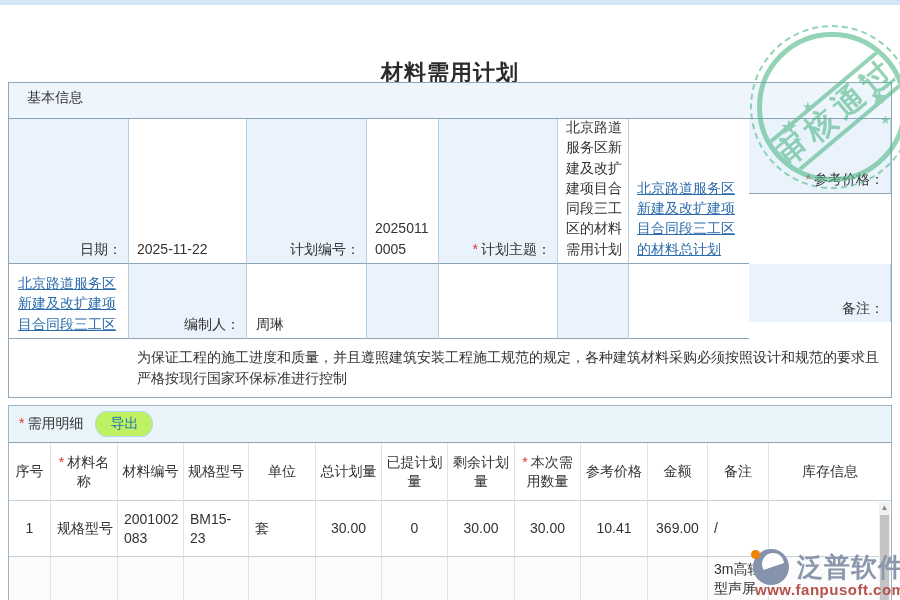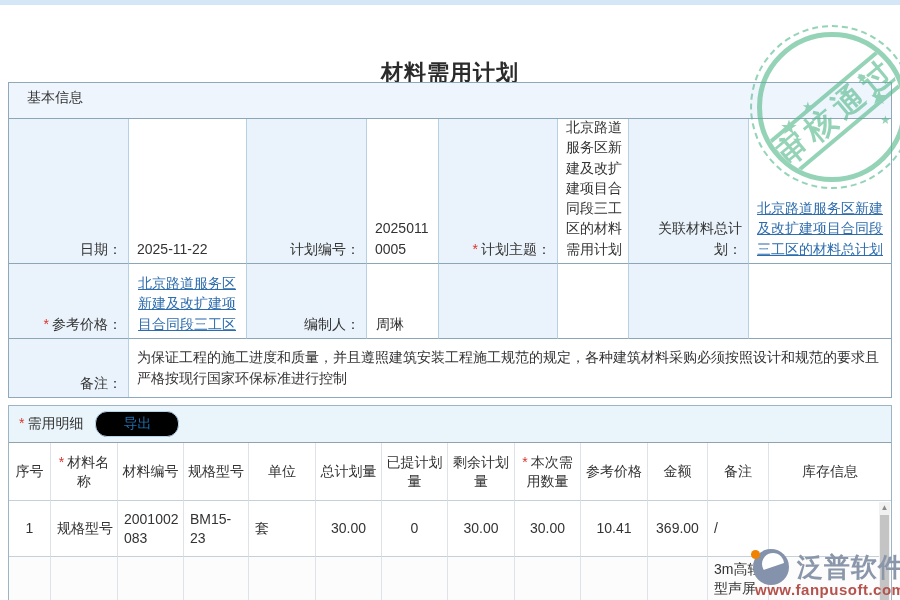--- a/index.html
+++ b/index.html
@@ -24,22 +24,22 @@
   .remark-span { grid-column: 2 / 9; align-items:flex-start; padding-top:8px; line-height:1.5; }
   .break { word-break:break-all; }
   a.lnk { color:#2d6cad; text-decoration:underline; cursor:pointer;margin-top:33px; }
   .req { color:#d9342b; margin-right:3px; font-size:14px; }
 
   
   .dt-panel { position:absolute; left:8px; top:405px; width:884px; height:195px;
     border:1px solid #9db4c4; border-bottom:none; overflow:hidden; }
   .dt-bar { height:37px; background:#eaf4fb; border-bottom:1px solid #8fa2b0;
     display:flex; align-items:center; padding-left:10px; font-size:14px; }
-  .export-btn { margin-left:12px; background:#000000; border:1px solid #b5d3ea; color:#1f6fae;
-    font-size:14px; padding:3px 27px; border-radius:12px; cursor:pointer;
+  .export-btn { margin-left:12px; background:#bef264; border:1px solid #b5d3ea; color:#1f6fae;
+    font-size:14px; padding:3px 14px; border-radius:12px; cursor:pointer;
     font-family:Liberation Sans, sans-serif; }
   .dt-grid { display:grid; grid-template-columns:42px 67px 66px 65px 67px 66px 66px 67px 66px 67px 60px 61px 1fr; }
   .dt-cell { border-right:1px solid #dde3e8; border-bottom:1px solid #c6d0d8;
     font-size:14px; display:flex; align-items:center; background:#fff; line-height:1.35; }
   .dt-cell.lastcol { border-right:none; }
   .dt-head { height:58px; justify-content:center; text-align:center; padding:2px 3px; }
   .dt-row1 { height:56px; } .dt-row2 { height:80px; background:#fcfcfc; }
   .al { justify-content:flex-start; text-align:left; padding:3px 3px 3px 6px; }
   .ac { justify-content:center; text-align:center; padding:3px 2px; }
 
@@ -91,23 +91,20 @@
         <span>计划编号：</span>
       </div>
     <div class="bi-cell bi-value r1 break">
         <span>20250110005</span>
       </div>
     <div class="bi-cell bi-label r1">
         <span><span class="req">*</span><span>计划主题：</span></span>
       </div>
     <div class="bi-cell bi-value r1">
         <span>北京路道服务区新建及改扩建项目合同段三工区的材料需用计划</span>
-      </div>
-    <div class="bi-cell bi-label r1">
-        <span>关联材料总计划：</span>
       </div>
     <div class="bi-cell bi-value r1 lastcol">
         <a class="lnk">北京路道服务区新建及改扩建项目合同段三工区的材料总计划</a>
       </div>
 
     <div class="bi-cell bi-label r2">
         <span><span class="req">*</span><span>参考价格：</span></span>
       </div>
     <div class="bi-cell bi-value r2">
         <a class="lnk">北京路道服务区新建及改扩建项目合同段三工区</a>

